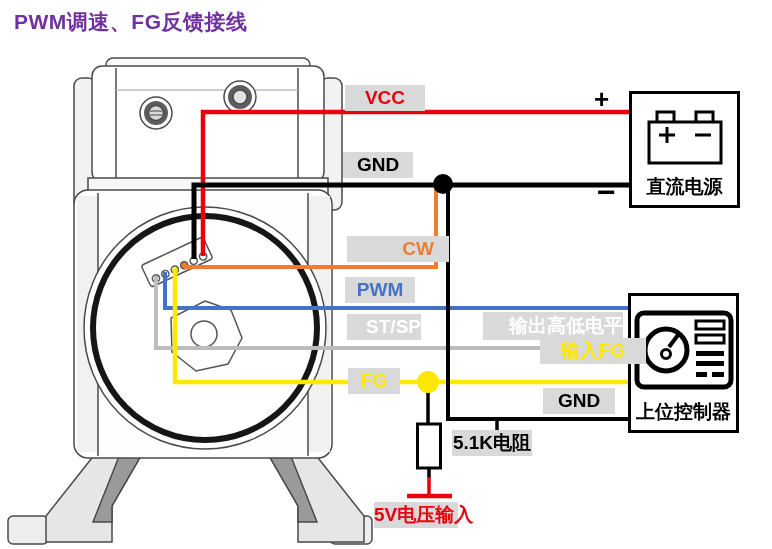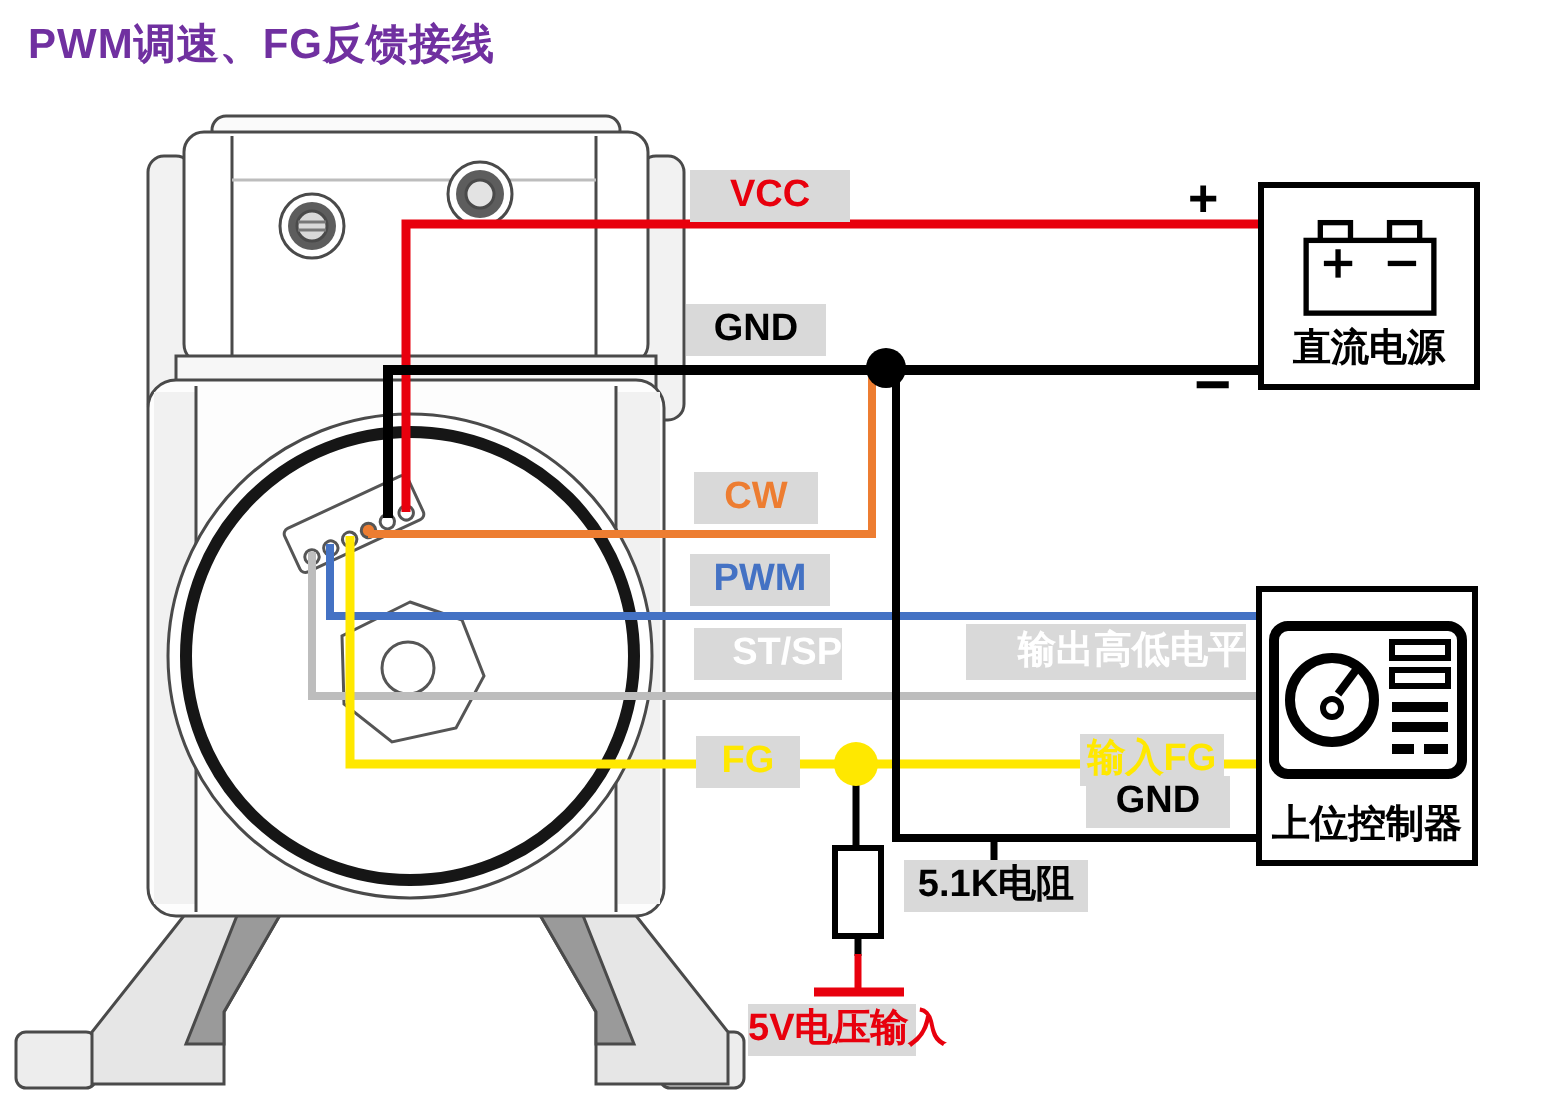--- a/index.html
+++ b/index.html
@@ -120,21 +120,21 @@
       <rect x="417.5" y="424" width="23" height="44" fill="#ffffff" stroke="#000" stroke-width="3"></rect>
       <path d="M429,467 V478" stroke="#000" stroke-width="3.5"></path>
       <path d="M429,477 V495" style="stroke:var(--red)" stroke-width="3.5"></path>
       <path d="M407,496 H452" style="stroke:var(--red)" stroke-width="4.5"></path>
 
       <circle cx="443" cy="184" r="10" fill="#000" stroke="none"></circle>
       <circle cx="428" cy="382" r="11" style="fill:var(--yellow)" stroke="none"></circle>
     </g>
   </svg>
 
-  <div class="box" style="left:629px;top:91px;width:111px;height:104px;">
+  <div class="box" style="left:629px;top:91px;width:111px;height:117px;">
     <svg width="80" height="62" viewBox="0 0 80 62" style="margin-top:12px">
       <g fill="#ffffff" stroke="#000" stroke-width="3">
         <rect x="12" y="6" width="17" height="12"></rect>
         <rect x="51" y="6" width="17" height="12"></rect>
         <rect x="4" y="16" width="72" height="41"></rect>
       </g>
       <g stroke="#000" stroke-width="3">
         <line x1="14" y1="29" x2="30" y2="29"></line>
         <line x1="22" y1="21" x2="22" y2="37"></line>
         <line x1="50" y1="29" x2="66" y2="29"></line>
@@ -158,25 +158,25 @@
         <rect x="63" y="52" width="28" height="5"></rect>
         <rect x="63" y="63" width="11" height="5"></rect>
         <rect x="79" y="63" width="12" height="5"></rect>
       </g>
     </svg>
     <div class="box-label">上位控制器</div>
   </div>
 
   <div class="tag t-red" style="left:345px;top:85px;width:80px;">VCC</div>
   <div class="tag t-black" style="left:343px;top:152px;width:70px;">GND</div>
-  <div class="tag t-orange" style="left:347px;top:236px;width:62px;">CW</div>
+  <div class="tag t-orange" style="left:347px;top:236px;width:62px;padding-left:40px;">CW</div>
   <div class="tag t-blue" style="left:345px;top:277px;width:70px;">PWM</div>
   <div class="tag t-white" style="left:347px;top:314px;width:74px;">ST/SP</div>
   <div class="tag t-yellow" style="left:348px;top:368px;width:52px;">FG</div>
 
   <div class="tag t-white" style="left:483px;top:312px;width:140px;height:28px;line-height:28px;">输出高低电平</div>
-  <div class="tag t-yellow" style="left:540px;top:367px;width:72px;">输入FG</div>
+  <div class="tag t-yellow" style="left:540px;top:338px;width:106px;">输入FG</div>
   <div class="tag t-black" style="left:543px;top:388px;width:72px;">GND</div>
 
-  <div class="tag t-black" style="left:452px;top:430px;width:92px;">5.1K电阻</div>
+  <div class="tag t-black" style="left:452px;top:430px;width:80px;">5.1K电阻</div>
   <div class="tag t-red" style="left:374px;top:502px;width:84px;">5V电压输入</div>
 
 </div>
 
 </body></html>

